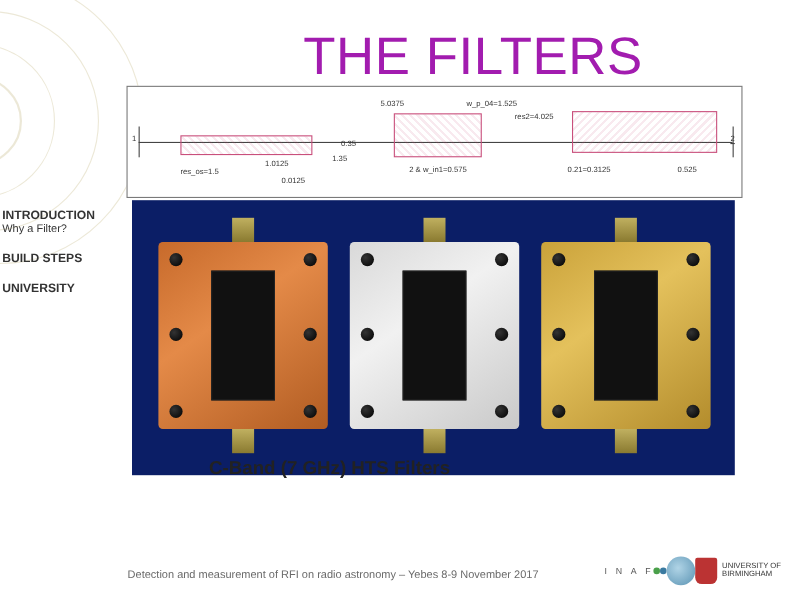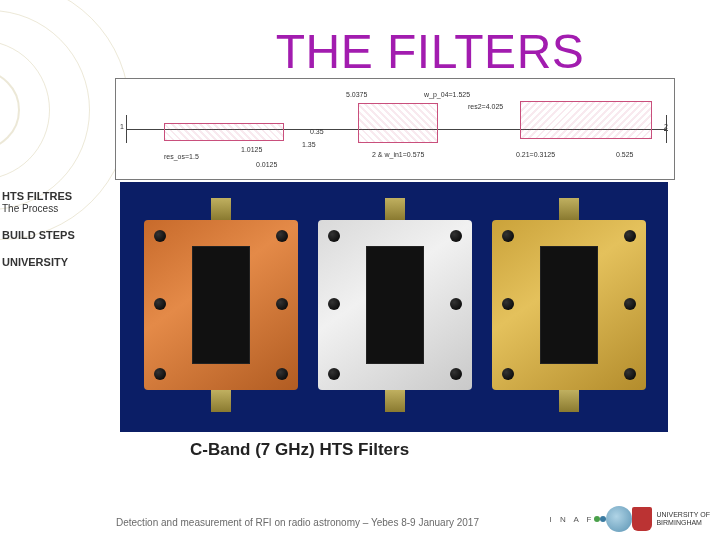--- a/index.html
+++ b/index.html
@@ -147,21 +147,21 @@
   width: 20px;
   height: 22px;
   background: linear-gradient(#c0b060,#8a7a30);
   left: 50%;
   transform: translateX(-50%);
 }
 .conn-top { top: -22px; }
 .conn-bot { bottom: -22px; }
 .caption {
   position: absolute;
-  top: 440px;
+  top: 416px;
   left: 190px;
   font-size: 17px;
   font-weight: 700;
   color: #222;
 }
 .footer {
   position: absolute;
   bottom: 12px;
   left: 116px;
   font-size: 10px;
@@ -206,22 +206,22 @@
 
 <div class="bg-circle c1"></div>
 <div class="bg-circle c2"></div>
 <div class="bg-circle c3"></div>
 <div class="bg-circle c4"></div>
 
 <h1 class="title">THE FILTERS BUILD</h1>
 
 <nav class="sidebar">
   <div class="nav-item">
-    <div class="nav-head">HTS FILTRES</div>
-    <div class="nav-sub">The Process</div>
+    <div class="nav-head">INTRODUCTION</div>
+    <div class="nav-sub">Why a Filter?</div>
   </div>
   <div class="nav-item">
     <div class="nav-single">BUILD STEPS</div>
   </div>
   <div class="nav-item">
     <div class="nav-single">UNIVERSITY</div>
   </div>
 </nav>
 
 <div class="schematic">
@@ -277,21 +277,21 @@
     <div class="screw" style="left:10px;top:78px"></div>
     <div class="screw" style="right:10px;top:78px"></div>
     <div class="screw" style="left:10px;bottom:10px"></div>
     <div class="screw" style="right:10px;bottom:10px"></div>
     <div class="connector conn-bot"></div>
   </div>
 </div>
 
 <div class="caption">C-Band (7 GHz) HTS Filters</div>
 
-<div class="footer">Detection and measurement of RFI on radio astronomy – Yebes 8-9 January 2017</div>
+<div class="footer">Detection and measurement of RFI on radio astronomy – Yebes 8-9 November 2017</div>
 
 <div class="logobar">
   <span class="inaf">I N A F</span>
   <span class="inaf-dot-a"></span>
   <span class="inaf-dot-b"></span>
   <span class="inaf-planet"></span>
   <span class="uob">
     <span class="uob-crest"></span>
     <span class="uob-text">
       <span>UNIVERSITY OF</span><br>

